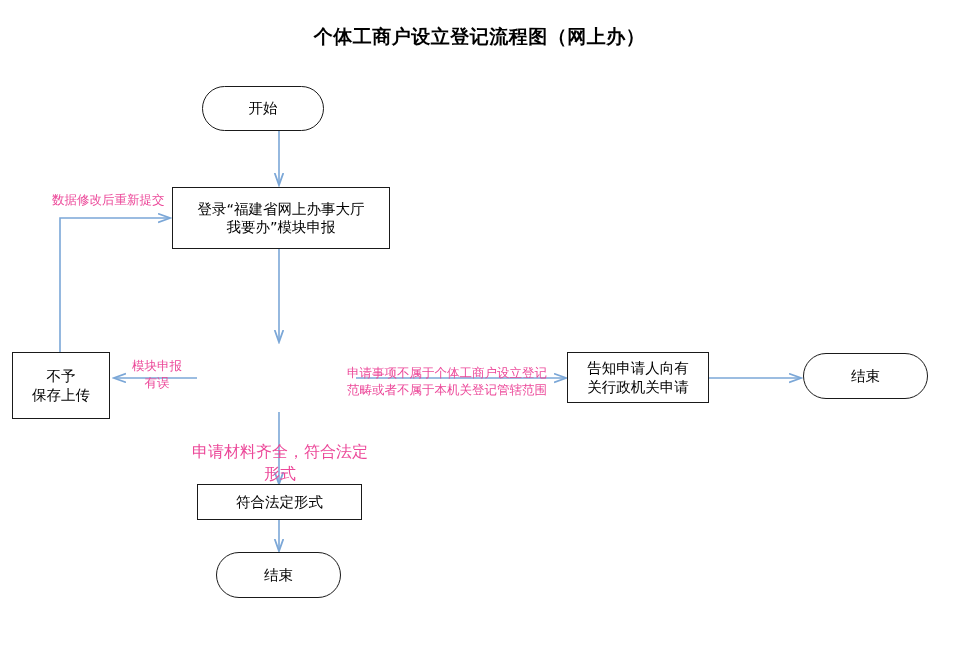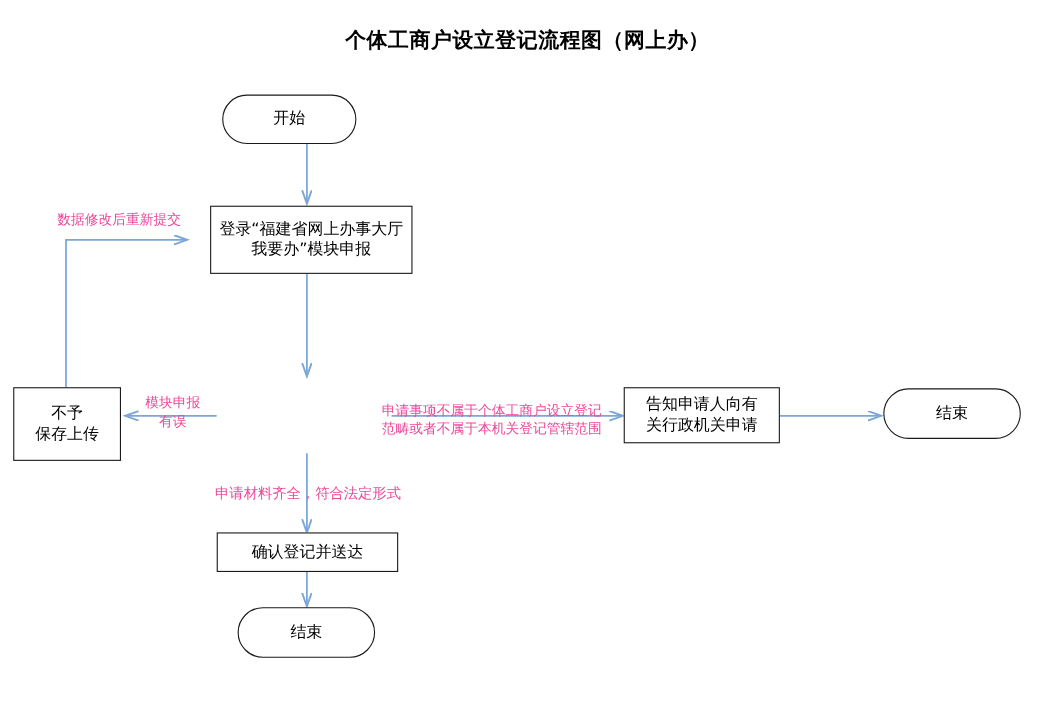--- a/index.html
+++ b/index.html
@@ -69,21 +69,21 @@
   }
   .edge-label {
     position: absolute;
     color: #ec4899;
     font-size: 12.5px;
     line-height: 1.35;
     white-space: pre-line;
     background: transparent;
   }
   .edge-label.small {
-    font-size: 13px;
+    font-size: 16px;
   }
   .edge-label.center { text-align: center; }
   .edge-label.left { text-align: left; }
 </style>
 </head>
 <body>
 
 <div id="canvas">
 
   <div class="title">个体工商户设立登记流程图（网上办）</div>
@@ -111,42 +111,42 @@
       <path d="M279,520 L279,551"></path>
 
       <path d="M60,352 L60,218 L170,218"></path>
     </g>
   </svg>
 
   <div class="node terminator" style="left:202px; top:86px; width:122px; height:45px;">
     <span class="label">开始</span>
   </div>
 
-  <div class="node process" style="left:172px; top:187px; width:184px; height:62px;margin-left:19px;">
+  <div class="node process" style="left:172px; top:187px; width:218px; height:62px;">
     <span class="label">登录“福建省网上办事大厅
 我要办”模块申报</span>
   </div>
 
 
   <div class="node process" style="left:12px; top:352px; width:98px; height:67px;">
     <span class="label">不予
 保存上传</span>
   </div>
 
   <div class="node process" style="left:567px; top:352px; width:142px; height:51px;">
     <span class="label">告知申请人向有
 关行政机关申请</span>
   </div>
 
   <div class="node terminator" style="left:803px; top:353px; width:125px; height:46px;">
     <span class="label">结束</span>
   </div>
 
   <div class="node process" style="left:197px; top:484px; width:165px; height:36px;">
-    <span class="label">确认登记并送达</span>
+    <span class="label">符合法定形式</span>
   </div>
 
   <div class="node terminator" style="left:216px; top:552px; width:125px; height:46px;">
     <span class="label">结束</span>
   </div>
 
   <div class="edge-label left" style="left:52px; top:192px; width:140px;">数据修改后重新提交</div>
 
   <div class="edge-label center" style="left:122px; top:358px; width:70px;">模块申报
 有误</div>

